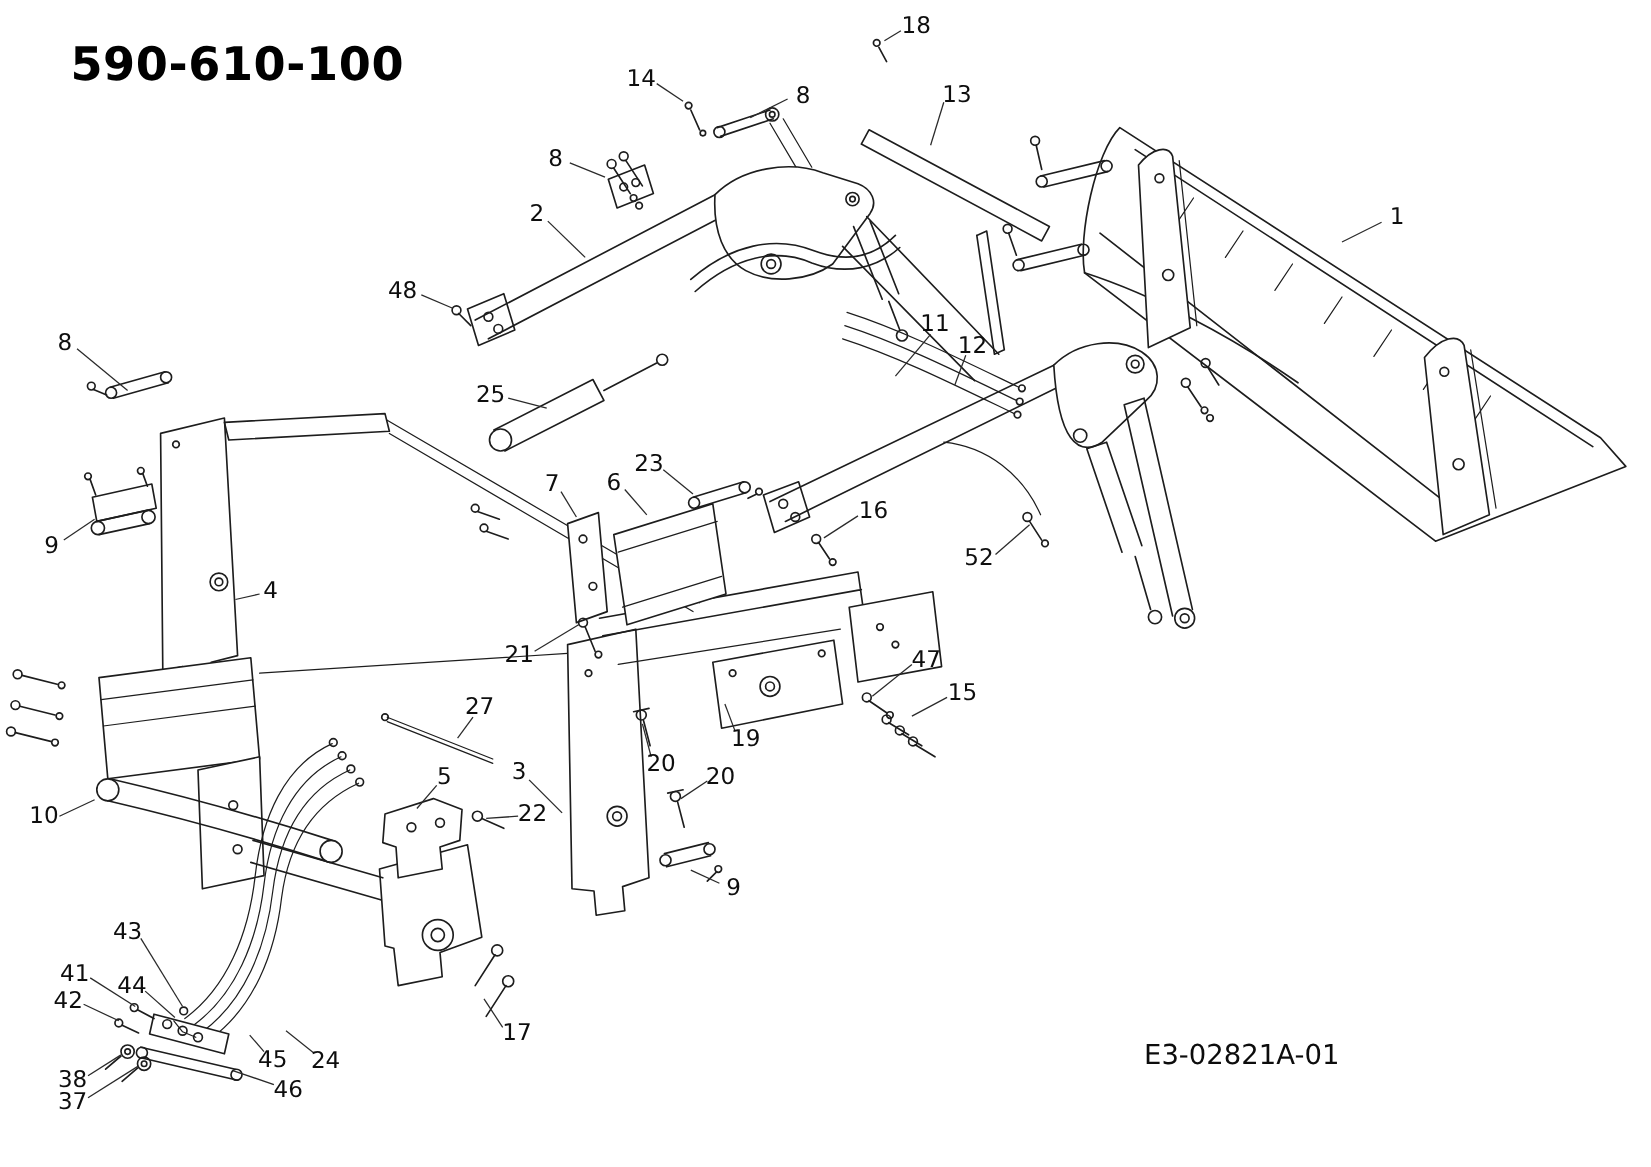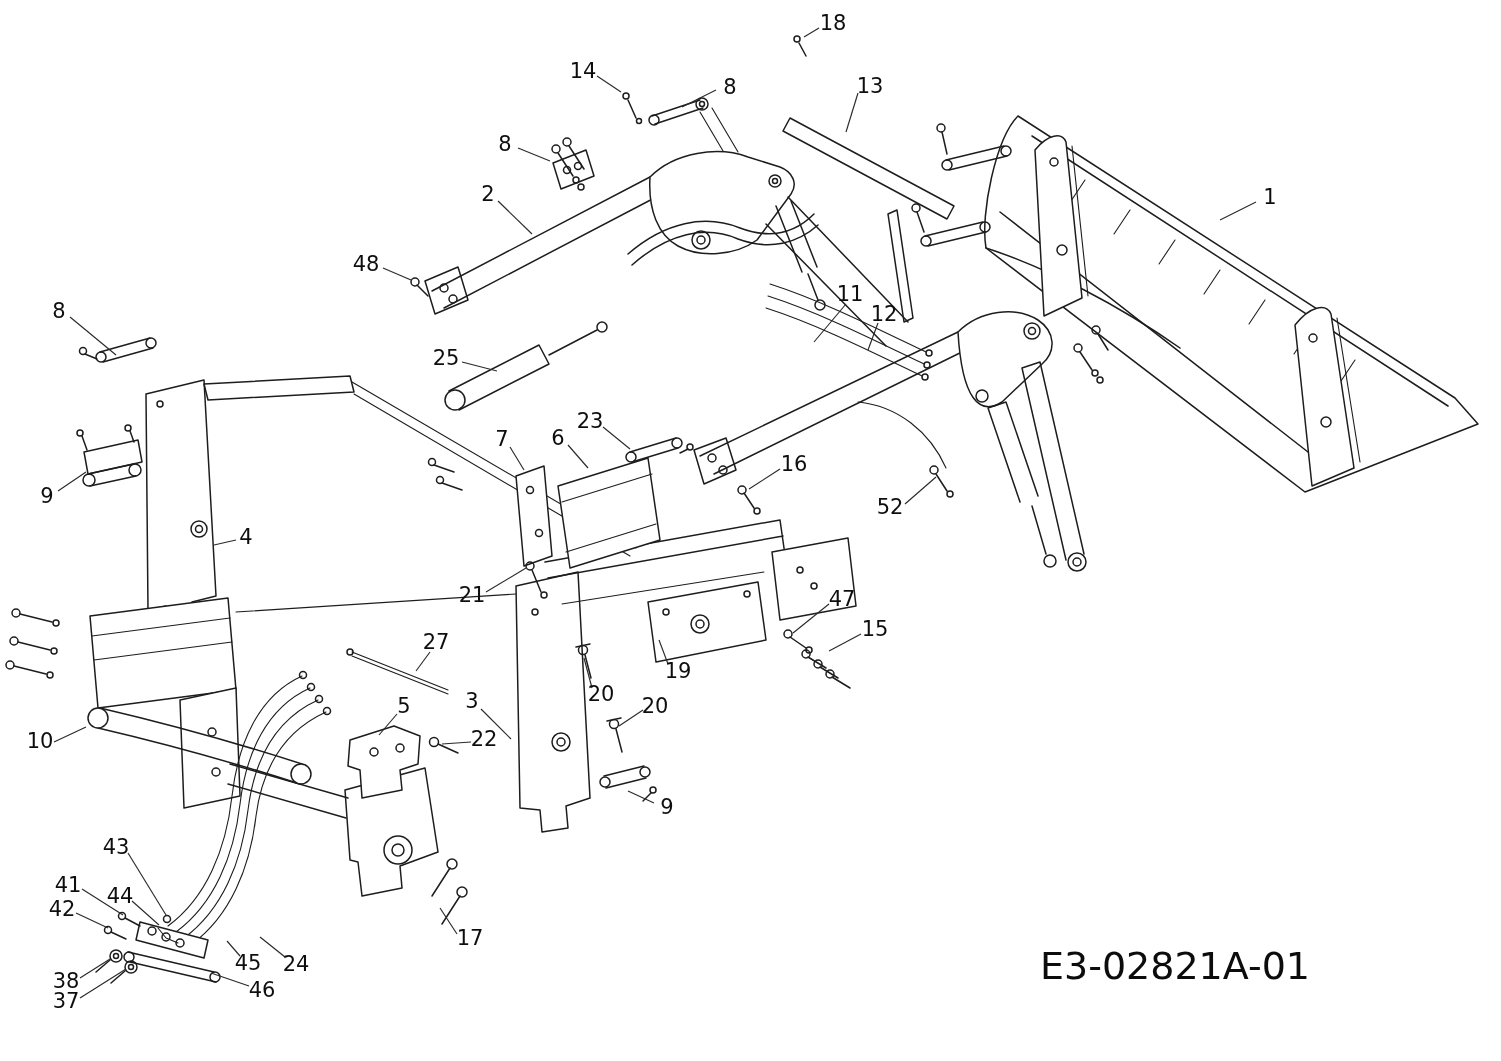--- a/index.html
+++ b/index.html
@@ -5,37 +5,38 @@
   html,body{margin:0;padding:0;background:#ffffff;}
   .canvas{
     position:relative;width:1501px;height:1061px;background:#ffffff;
     font-family:"DejaVu Sans","Liberation Sans",sans-serif;overflow:hidden;
   }
   .title{
     position:absolute;left:64px;top:34px;font-size:42px;font-weight:700;
     color:#000;letter-spacing:0.5px;
   }
   .code{
-    position:absolute;left:1040px;top:944px;font-size:38px;font-weight:500;color:#0c0c0c;
+    position:absolute;left:1040px;top:944px;font-size:25px;font-weight:500;color:#0c0c0c;
   }
   svg.diagram{position:absolute;left:0;top:0;}
   .art{stroke:#1d1d1d;fill:none;stroke-width:1.5;stroke-linecap:round;stroke-linejoin:round;}
   .thin{stroke-width:1.1;}
   .whitefill{fill:#ffffff;}
   .callout-text{
     font-size:21px;fill:#0e0e0e;text-anchor:middle;
     font-family:"DejaVu Sans","Liberation Sans",sans-serif;
   }
   .leader{stroke:#2a2a2a;stroke-width:1.15;fill:none;}
 </style>
 </head>
 <body>
 
 <div class="canvas">
 
+  <div class="title">590-610-100</div>
   <div class="code">E3-02821A-01</div>
 
   <svg class="diagram" width="1501" height="1061" viewBox="0 0 1501 1061" xmlns="http://www.w3.org/2000/svg">
 
     <g class="art">
 
       <g>
         <path class="whitefill" d="M1018,116 L1455,398 L1478,424 L1305,492 L986,248 C980,214 996,138 1018,116 Z"></path>
         <path d="M1032,136 L1448,406"></path>
         <path d="M1000,212 L1308,452"></path>

